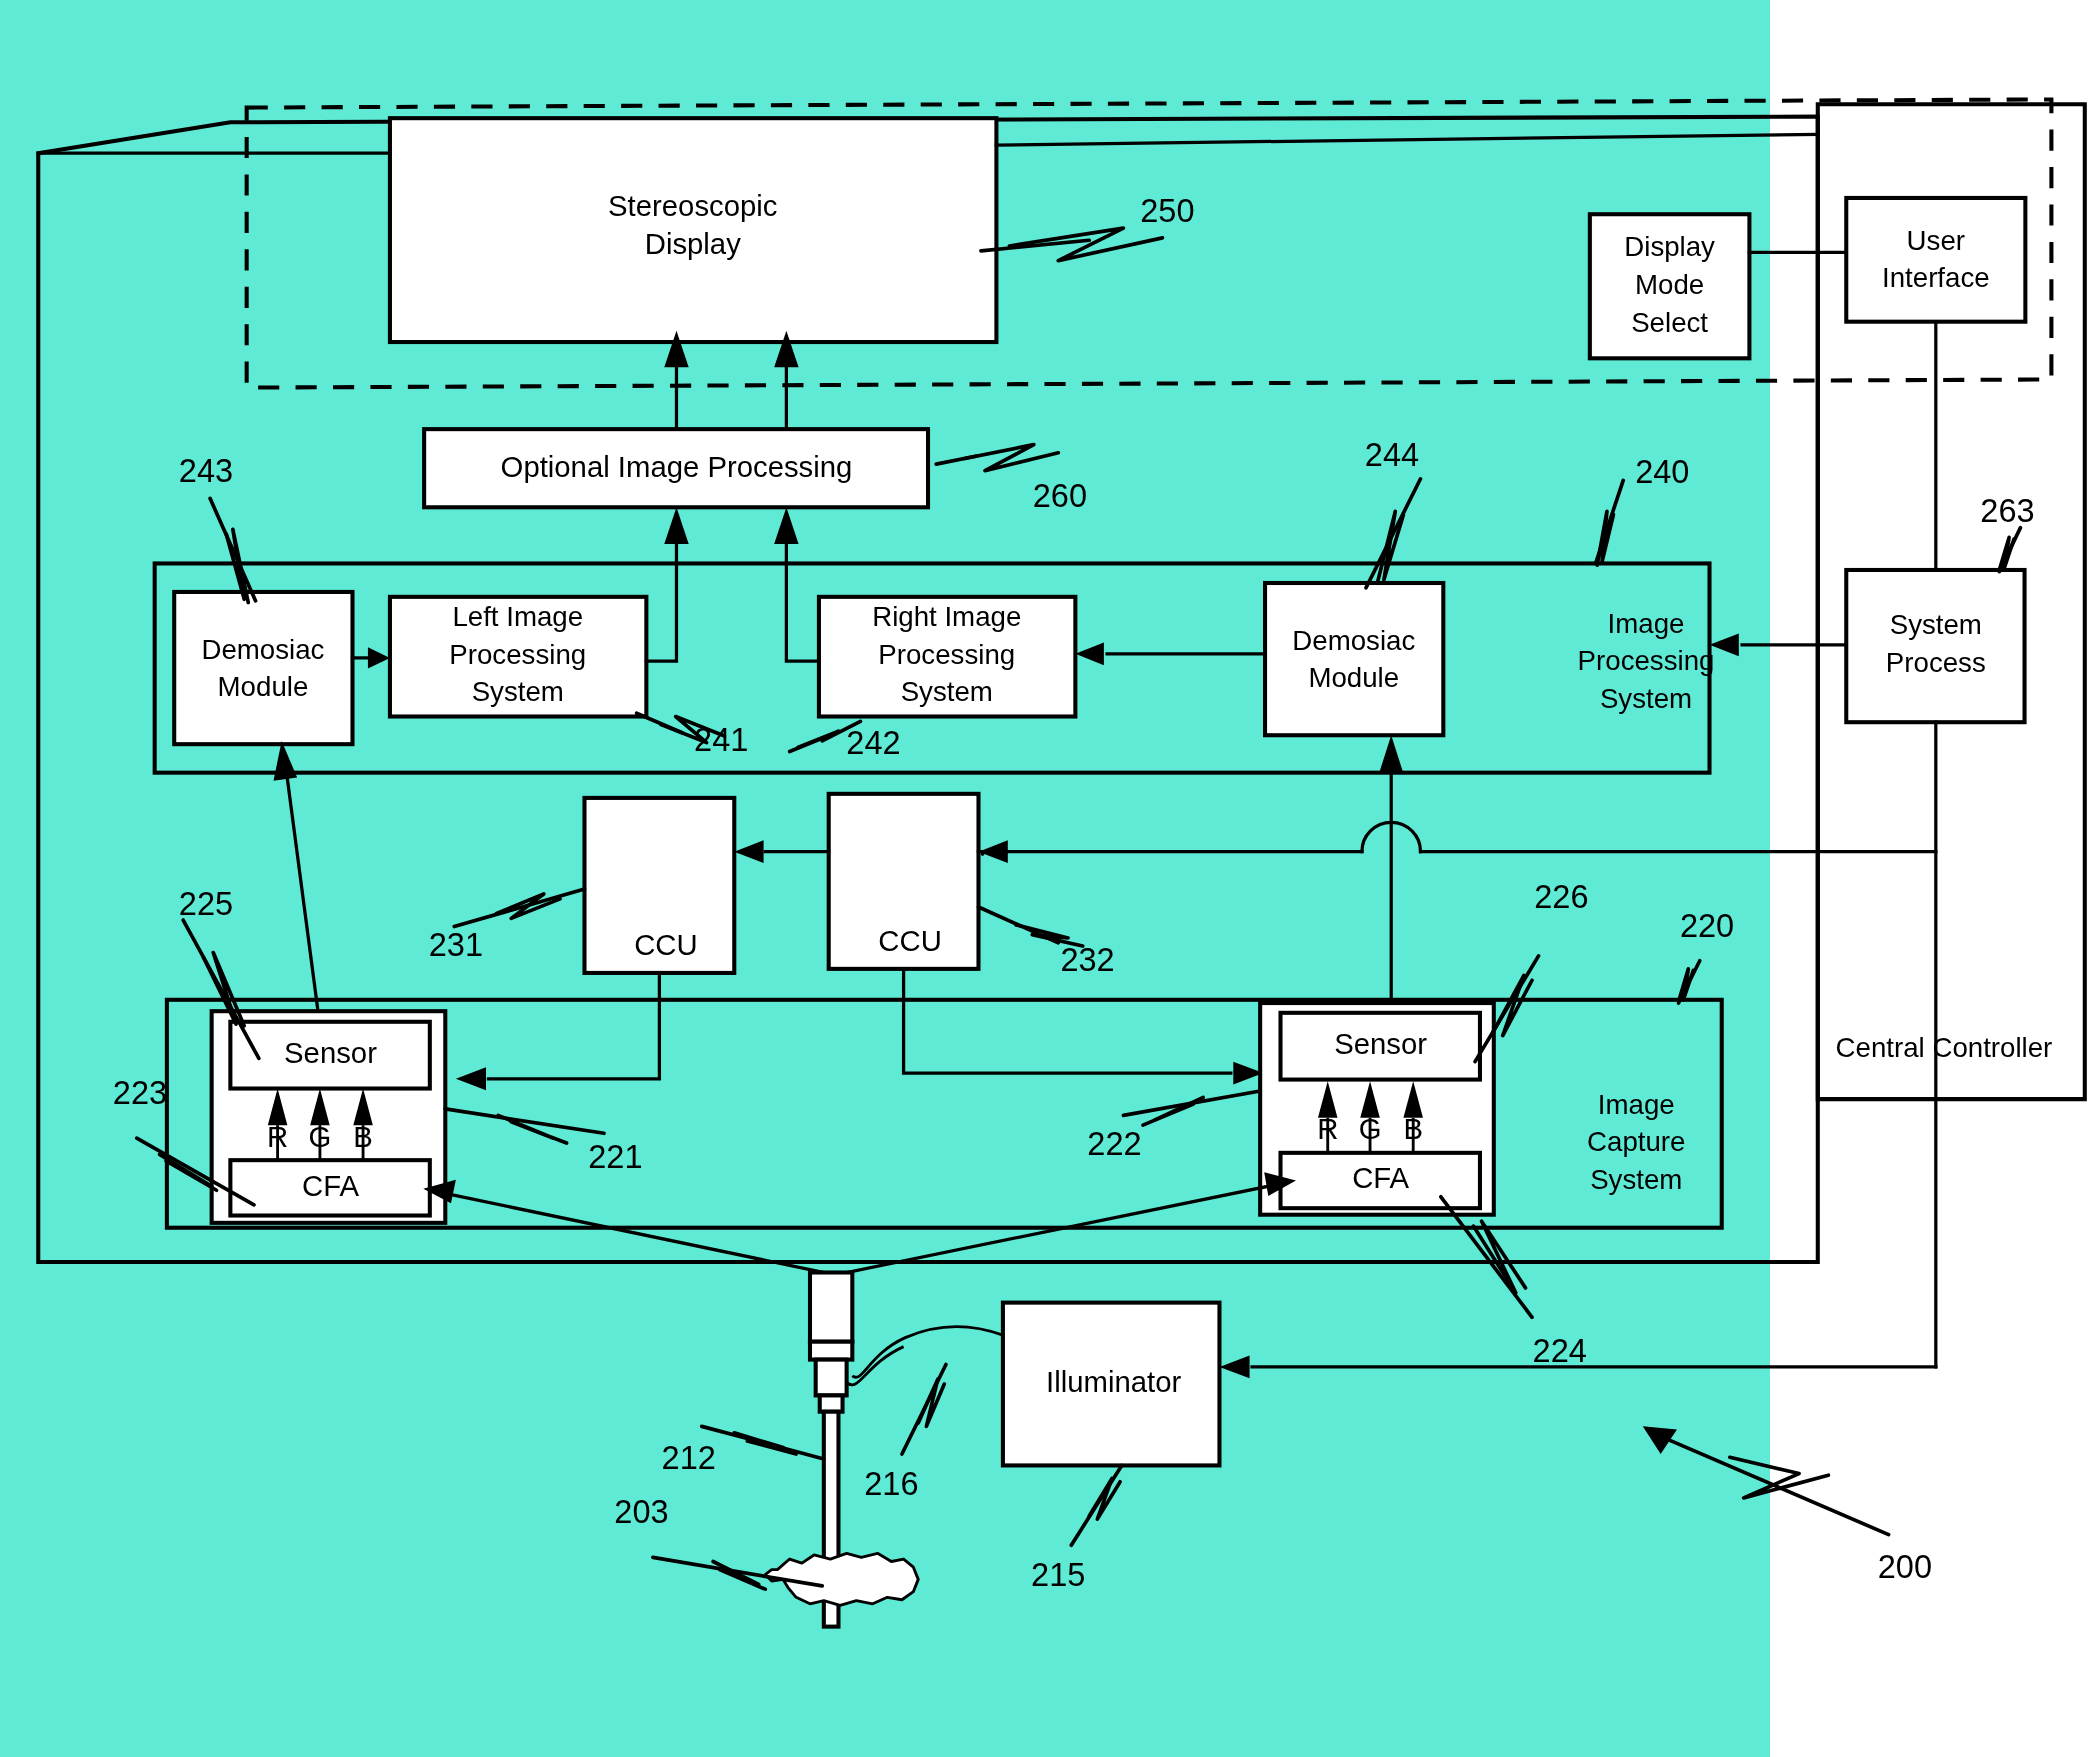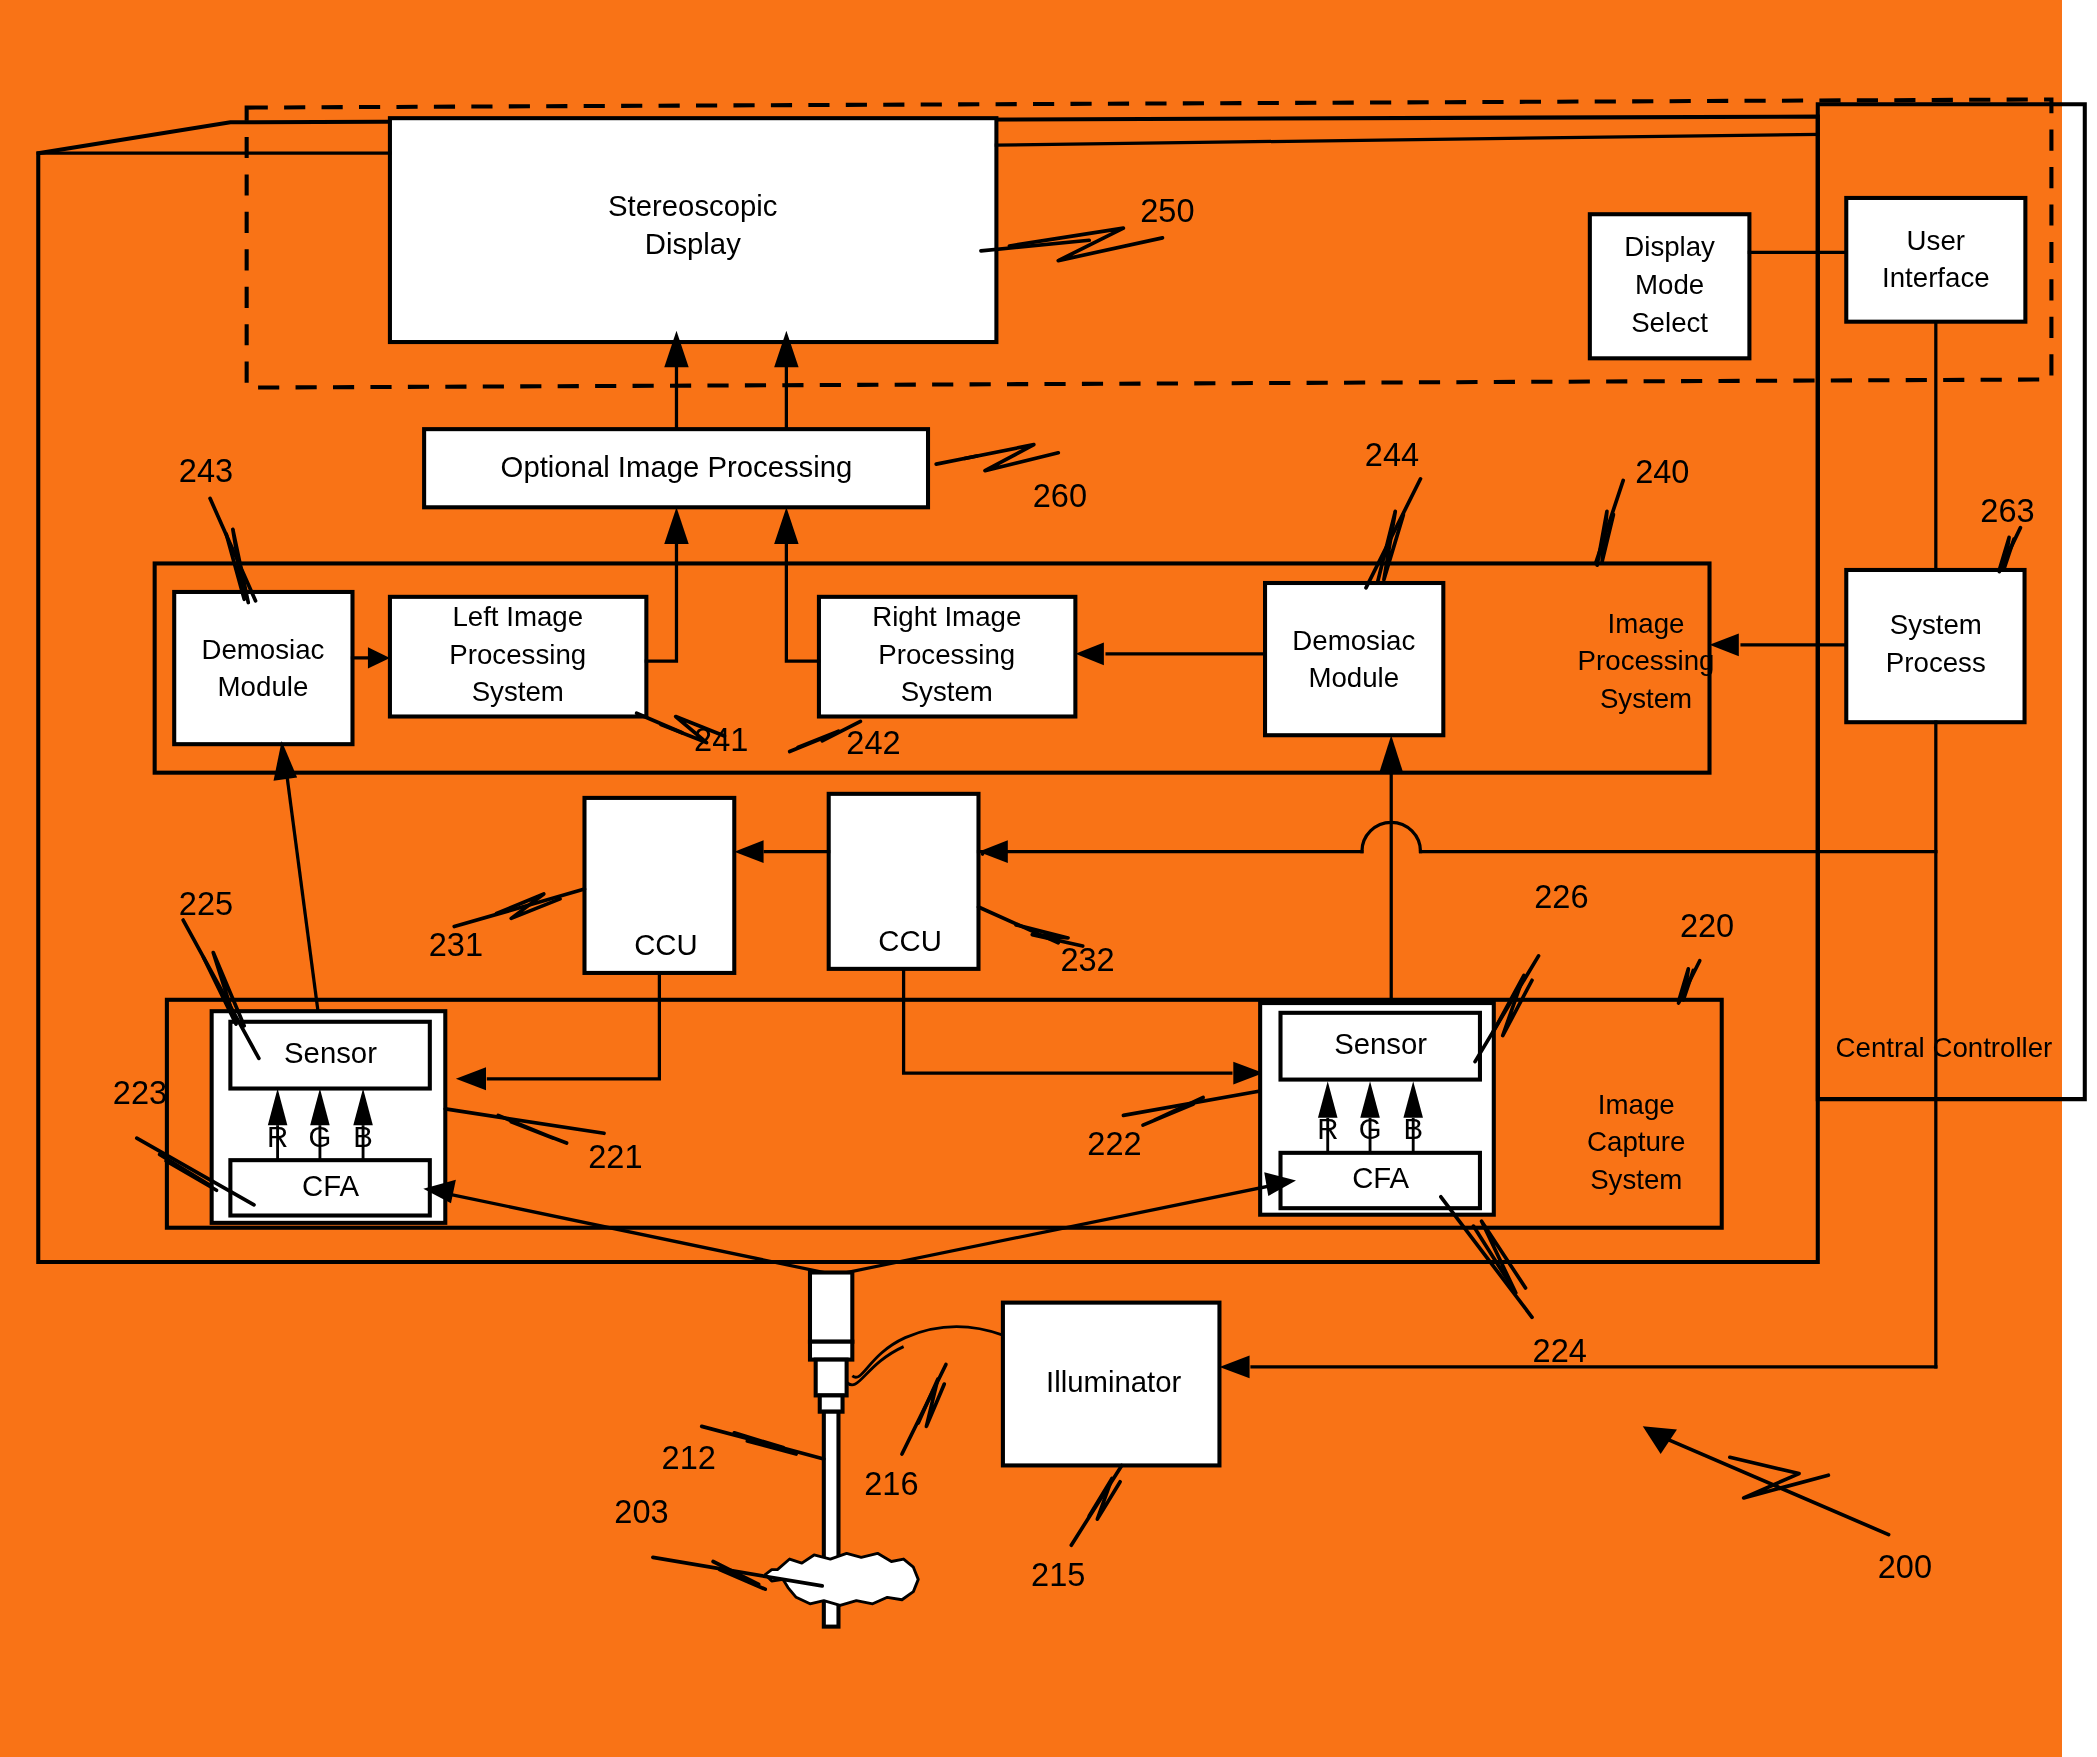--- a/index.html
+++ b/index.html
@@ -9,23 +9,23 @@
     background: #ffffff;
   }
   body {
     width: 2097px;
     height: 1757px;
     font-family: "Liberation Sans", sans-serif;
     overflow: hidden;
   }
   #figure-root {
     position: relative;
-    width: 2062px;
+    width: 1770px;
     height: 1757px;
-    background: #f97316;
+    background: #5eead4;
   }
   svg#diagram {
     position: absolute;
     left: 0;
     top: 0;
     width: 2097px;
     height: 1757px;
     display: block;
   }
   .ln {

